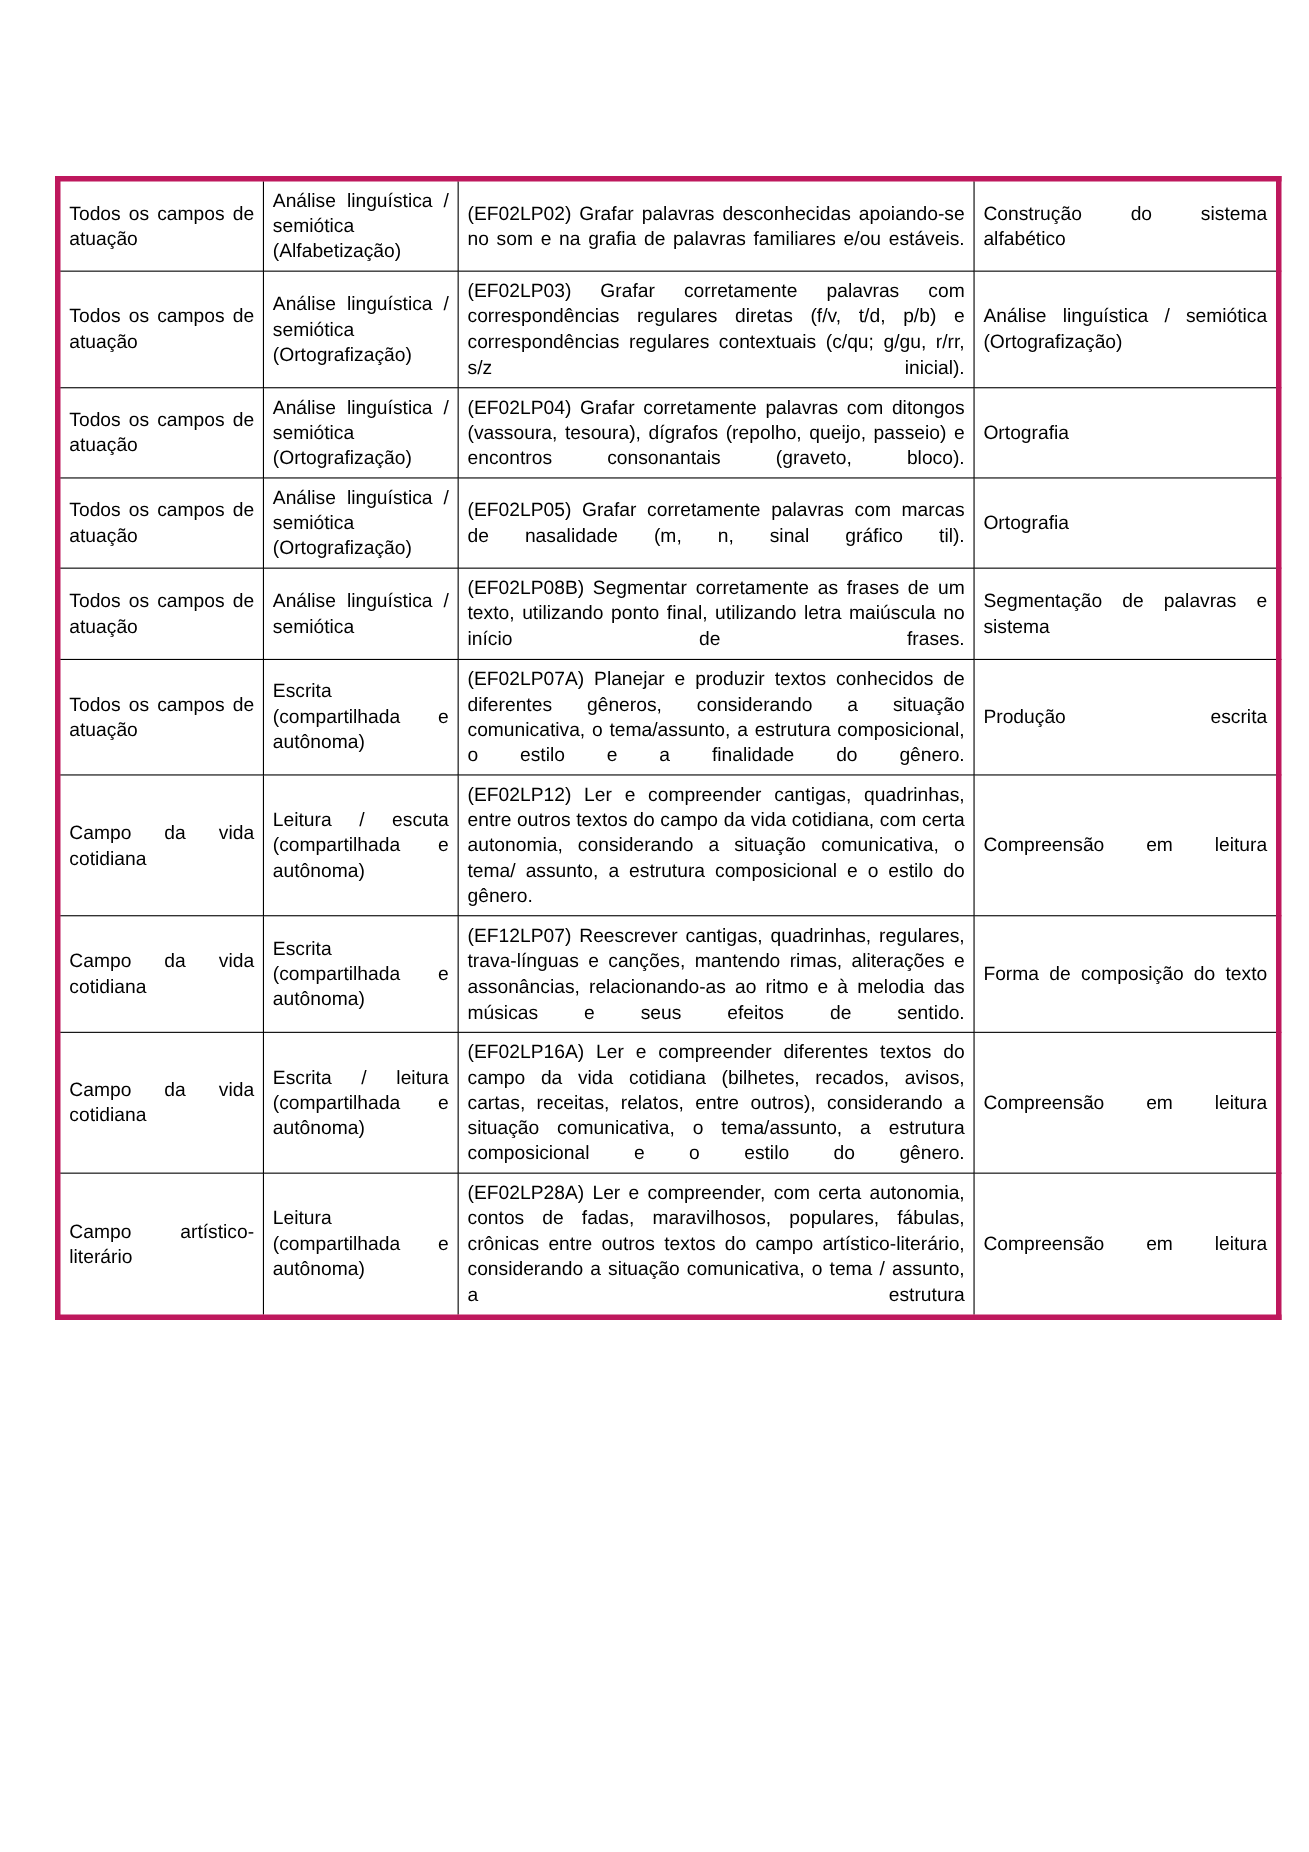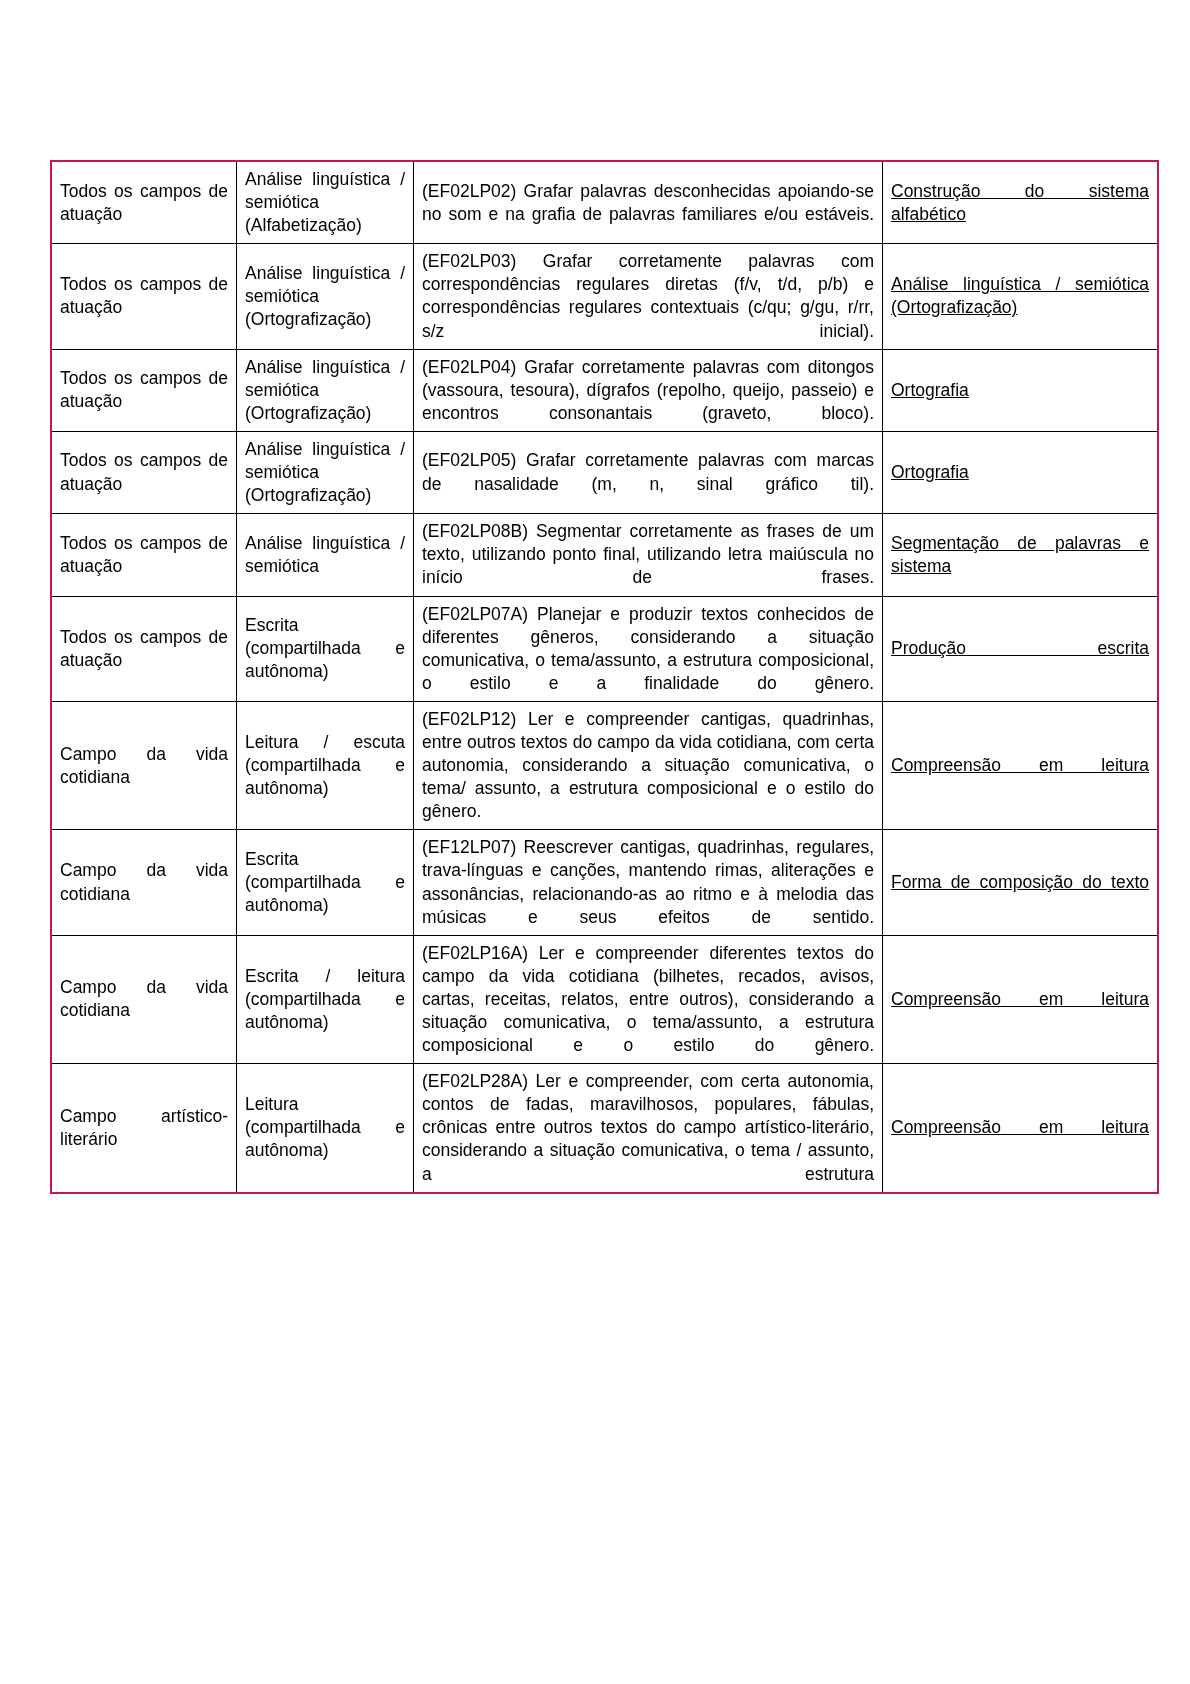--- a/index.html
+++ b/index.html
@@ -17,42 +17,42 @@
     position: relative;
     width: 1190px;
     height: 1684px;
     box-sizing: border-box;
     padding: 160px 50px 0 50px;
   }
   table.curriculum {
     border-collapse: collapse;
     table-layout: fixed;
     width: 1090px;
-    border: 2px solid #be185d;
+    border: 5px solid #be185d;
   }
   table.curriculum td {
     border: 1px solid #000;
     vertical-align: middle;
     padding: 6px 8px 6px 8px;
     font-size: 17.5px;
     line-height: 1.32;
     text-align: justify;
     text-align-last: justify;
     word-break: break-word;
     hyphens: none;
   }
   td.col-campo { width: 168px; }
   td.col-pratica { width: 160px; }
   td.col-habilidade { width: 452px; }
   td.col-objeto { width: 258px; }
 
   
   td.col-habilidade { text-align: justify; text-align-last: left; }
   td.col-habilidade.j-full { text-align-last: justify; }
-  td.col-objeto { text-align: justify; text-align-last: left; text-decoration: underline; }
+  td.col-objeto { text-align: justify; text-align-last: left; }
   td.col-objeto.j-full { text-align-last: justify; }
   td.col-campo { text-align: justify; text-align-last: left; }
   td.col-campo.j-full { text-align-last: justify; }
   td.col-pratica { text-align: justify; text-align-last: left; }
   td.col-pratica.j-full { text-align-last: justify; }
 </style>
 </head>
 <body>
 
 <div class="page">

